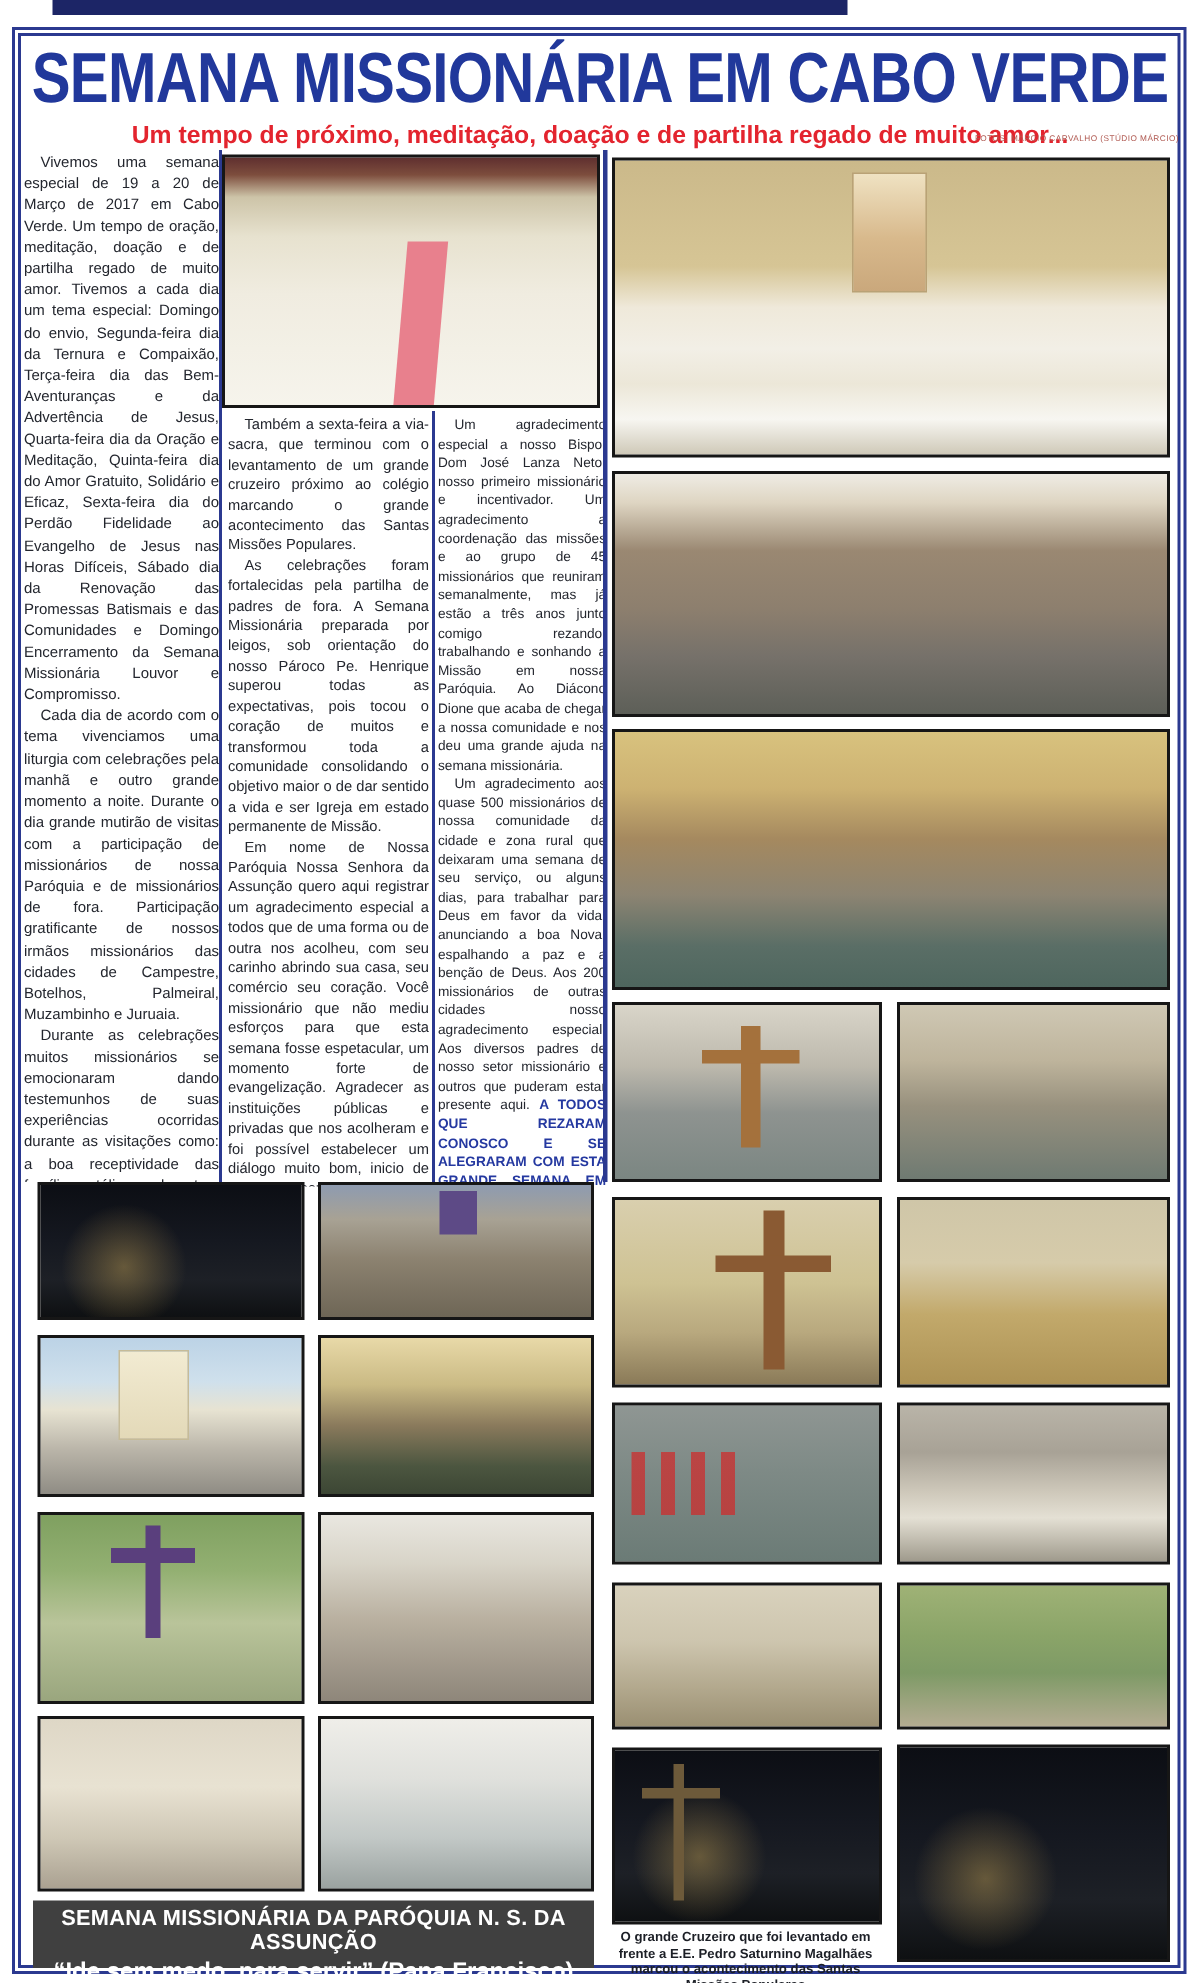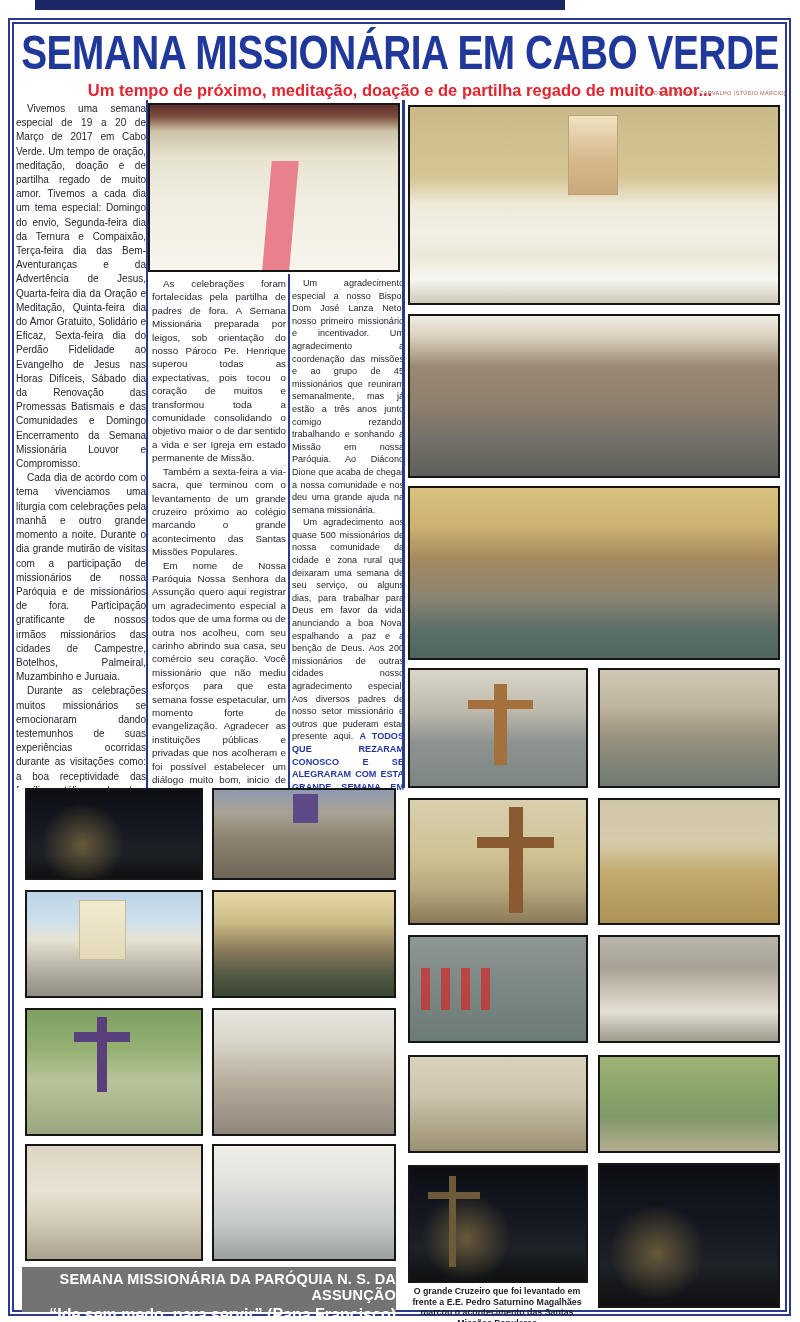--- a/index.html
+++ b/index.html
@@ -95,22 +95,22 @@
   #l3b{left:212px;top:1008px;width:184px;height:128px;
     background:linear-gradient(180deg,#e9e7e0 0%,#d8d4c8 26%,#b9b0a0 56%,#8e867a 100%);}
   #l4a{left:25px;top:1144px;width:178px;height:117px;
     background:linear-gradient(180deg,#ded7c6 0%,#e8e2d2 40%,#cfc8b6 70%,#aaa191 100%);}
   #l4b{left:212px;top:1144px;width:184px;height:117px;
     background:linear-gradient(180deg,#efeee9 0%,#dfe0dc 36%,#c2c8c6 70%,#9aa2a0 100%);}
 
   .caption{position:absolute;left:402px;top:1286px;width:190px;text-align:center;
            font-size:8.8px;line-height:1.2;font-weight:bold;color:#1c1f26;}
 
-  .banner{position:absolute;left:22px;top:1267px;width:374px;height:45px;background:#737373;
-          color:#ffffff;text-align:right;}
+  .banner{position:absolute;left:22px;top:1267px;width:374px;height:45px;background:#404040;
+          color:#ffffff;text-align:center;}
   .banner .l1{margin-top:4px;font-size:14.5px;font-weight:bold;letter-spacing:.2px;}
   .banner .l2{margin-top:3px;font-size:16px;font-weight:bold;}
 </style>
 </head>
 <body>
 
 <div id="page">
 
   <div class="top-strip"></div>
 
@@ -122,22 +122,22 @@
   <div class="subtitle">Um tempo de próximo, meditação, doação e de partilha regado de muito amor...</div>
   <div class="credit">FOTOS: MÁRCIO CARVALHO (STÚDIO MÁRCIO)</div>
 
   <div id="col1" class="col">
     <p>Vivemos uma semana especial de 19 a 20 de Março de 2017 em Cabo Verde. Um tempo de oração, meditação, doação e de partilha regado de muito amor. Tivemos a cada dia um tema especial: Domingo do envio, Segunda-feira dia da Ternura e Compaixão, Terça-feira dia das Bem-Aventuranças e da Advertência de Jesus, Quarta-feira dia da Oração e Meditação, Quinta-feira dia do Amor Gratuito, Solidário e Eficaz, Sexta-feira dia do Perdão Fidelidade ao Evangelho de Jesus nas Horas Difíceis, Sábado dia da Renovação das Promessas Batismais e das Comunidades e Domingo Encerramento da Semana Missionária Louvor e Compromisso.</p>
     <p>Cada dia de acordo com o tema vivenciamos uma liturgia com celebrações pela manhã e outro grande momento a noite. Durante o dia grande mutirão de visitas com a participação de missionários de nossa Paróquia e de missionários de fora. Participação gratificante de nossos irmãos missionários das cidades de Campestre, Botelhos, Palmeiral, Muzambinho e Juruaia.</p>
     <p>Durante as celebrações muitos missionários se emocionaram dando testemunhos de suas experiências ocorridas durante as visitações como: a boa receptividade das famílias católicas e de outras religiões, locais de comércio, bancos, escolas, entidades e outros estabelecimentos. Um grande momento da semana foi a saída do Santíssimo para várias casas com momentos de adoração nos setores.</p>
   </div>
 
   <div id="col2" class="col">
+    <p>Também a sexta-feira a via-sacra, que terminou com o levantamento de um grande cruzeiro próximo ao colégio marcando o grande acontecimento das Santas Missões Populares.</p>
     <p>As celebrações foram fortalecidas pela partilha de padres de fora. A Semana Missionária preparada por leigos, sob orientação do nosso Pároco Pe. Henrique superou todas as expectativas, pois tocou o coração de muitos e transformou toda a comunidade consolidando o objetivo maior o de dar sentido a vida e ser Igreja em estado permanente de Missão.</p>
-    <p>Também a sexta-feira a via-sacra, que terminou com o levantamento de um grande cruzeiro próximo ao colégio marcando o grande acontecimento das Santas Missões Populares.</p>
     <p>Em nome de Nossa Paróquia Nossa Senhora da Assunção quero aqui registrar um agradecimento especial a todos que de uma forma ou de outra nos acolheu, com seu carinho abrindo sua casa, seu comércio seu coração. Você missionário que não mediu esforços para que esta semana fosse espetacular, um momento forte de evangelização. Agradecer as instituições públicas e privadas que nos acolheram e foi possível estabelecer um diálogo muito bom, inicio de muitas parcerias para o bem de nossa cidade.</p>
   </div>
 
   <div id="col3" class="col">
     <p>Um agradecimento especial a nosso Bispo, Dom José Lanza Neto, nosso primeiro missionário e incentivador. Um agradecimento a coordenação das missões e ao grupo de 45 missionários que reuniram semanalmente, mas já estão a três anos junto comigo rezando, trabalhando e sonhando a Missão em nossa Paróquia. Ao Diácono Dione que acaba de chegar a nossa comunidade e nos deu uma grande ajuda na semana missionária.</p>
     <p><span>Um agradecimento aos quase 500 missionários de nossa comunidade da cidade e zona rural que deixaram uma semana de seu serviço, ou alguns dias, para trabalhar para Deus em favor da vida, anunciando a boa Nova, espalhando a paz e a benção de Deus. Aos 200 missionários de outras cidades nosso agradecimento especial, Aos diversos padres de nosso setor missionário e outros que puderam estar presente aqui. </span><span class="hl">A TODOS QUE REZARAM CONOSCO E SE ALEGRARAM COM ESTA GRANDE SEMANA EM FAVOR DA VIDA E DA FÉ, OBRIGADO, OBRIGADO, OBRIGADO!!!</span></p>
 
   </div>
 
   <div id="vr1" class="vrule"></div>

